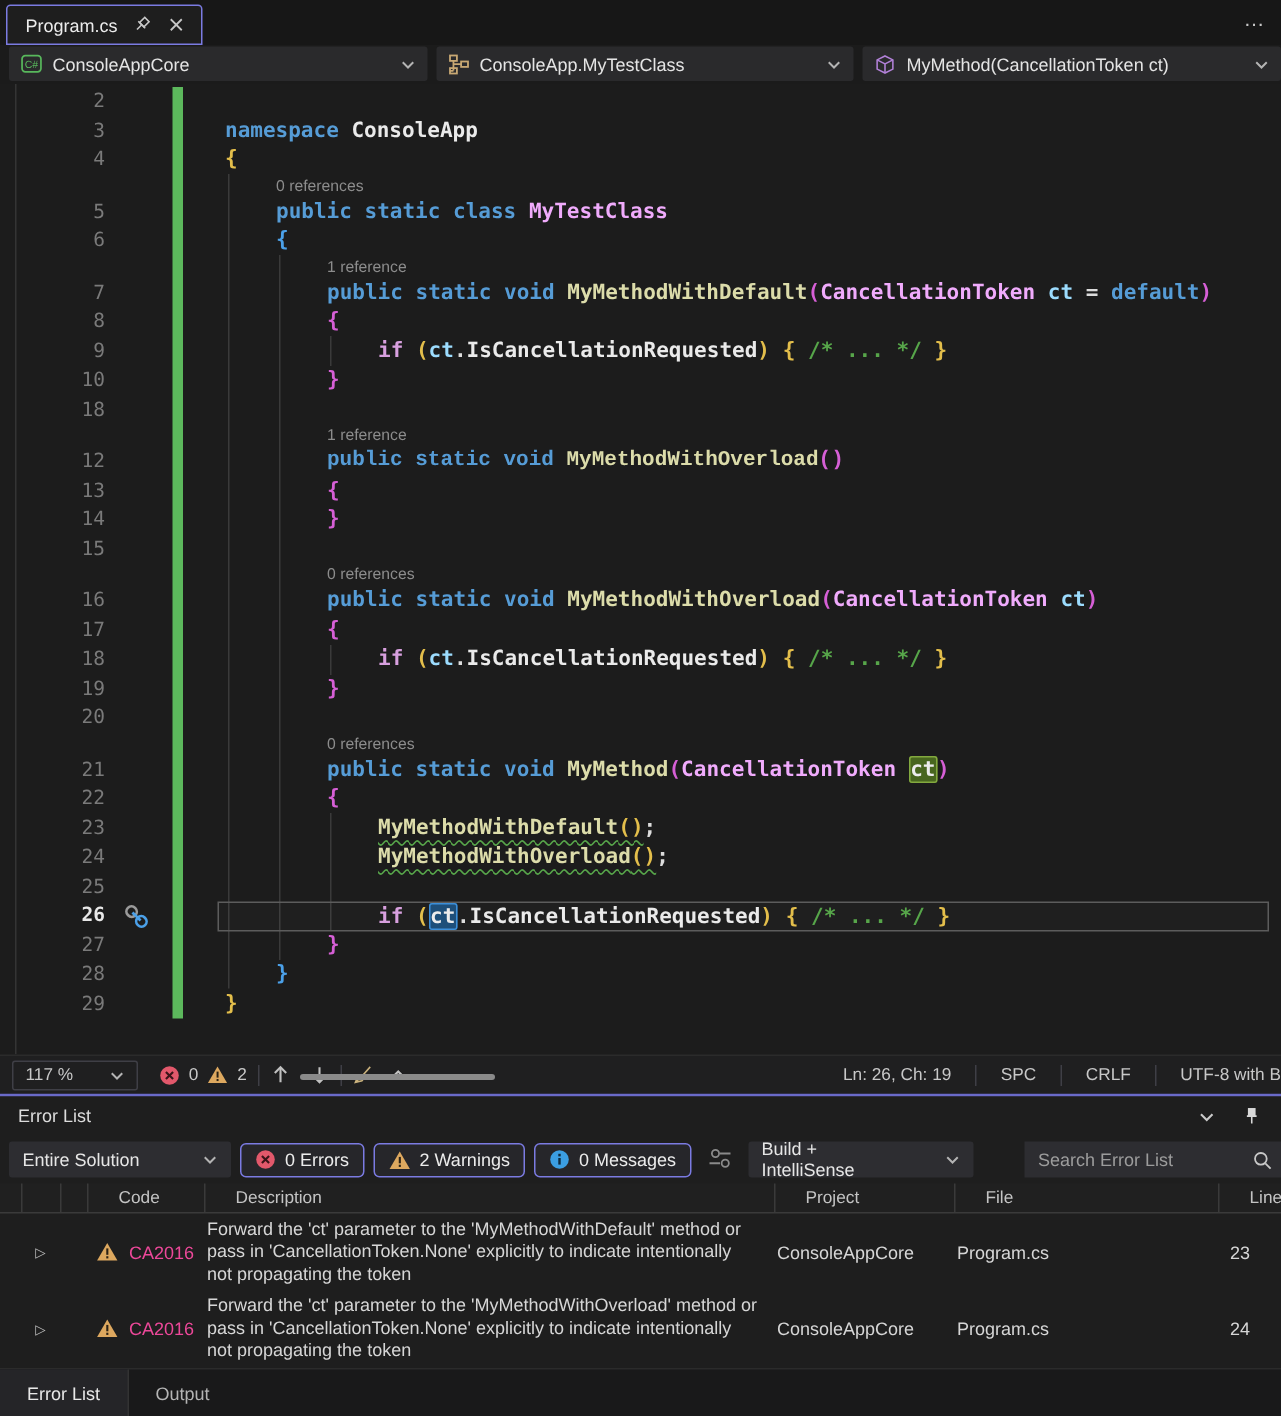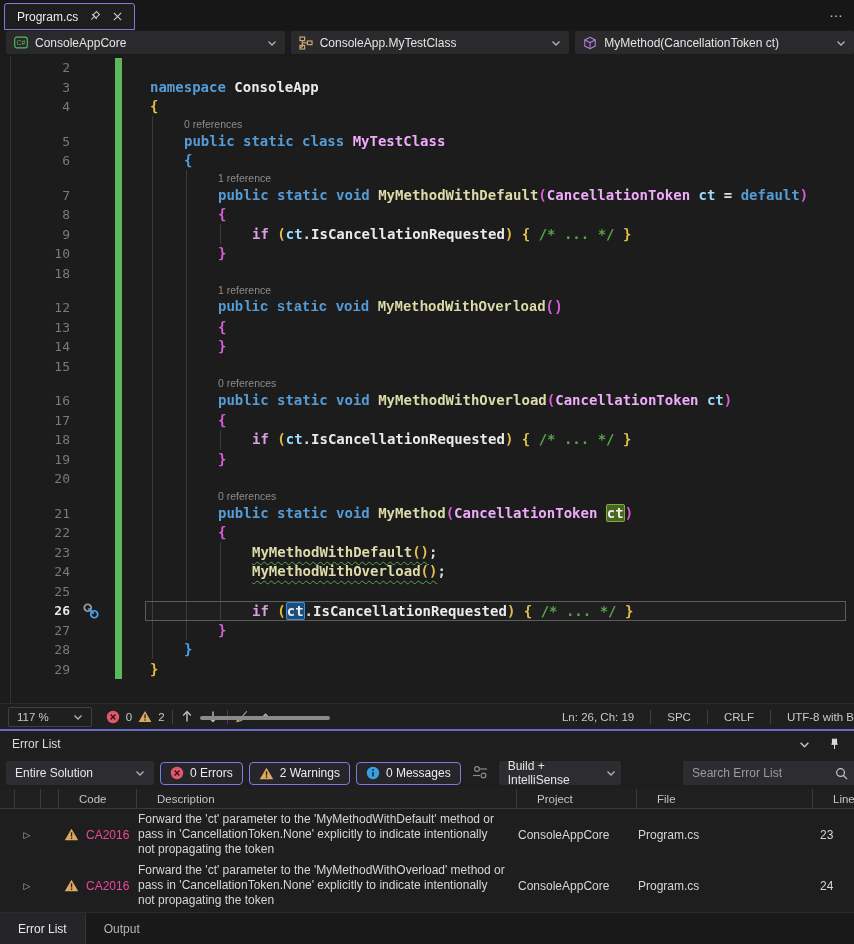--- a/index.html
+++ b/index.html
@@ -349,21 +349,21 @@
         <span>0 Messages</span>
       </div>
       <span class="filter-ico">
         <svg width="18" height="16" viewBox="0 0 18 16" fill="none" stroke="#8A8A8A" stroke-width="1.2">
           <circle cx="6" cy="4" r="2.4"></circle>
             <line x1="9" y1="4" x2="16" y2="4"></line>
           <line x1="2" y1="10.5" x2="9" y2="10.5"></line>
             <circle cx="12.5" cy="10.5" r="2.4"></circle>
         </svg>
       </span>
-      <div class="tb-combo" style="width:122px;gap:36px;">
+      <div class="tb-combo" style="width:150px;gap:36px;">
         <span class="lbl" style="flex:1">Build + IntelliSense</span>
         <span class="chev">
           <svg width="10" height="10" viewBox="0 0 10 10" fill="none" stroke="#B4B4B4" stroke-width="1.3">
               <polyline points="1.5,3.5 5,7 8.5,3.5"></polyline>
             </svg>
         </span>
       </div>
       <div class="searchbox">
         <input type="text" placeholder="Search Error List" style="">
         <span class="mini-ico">

